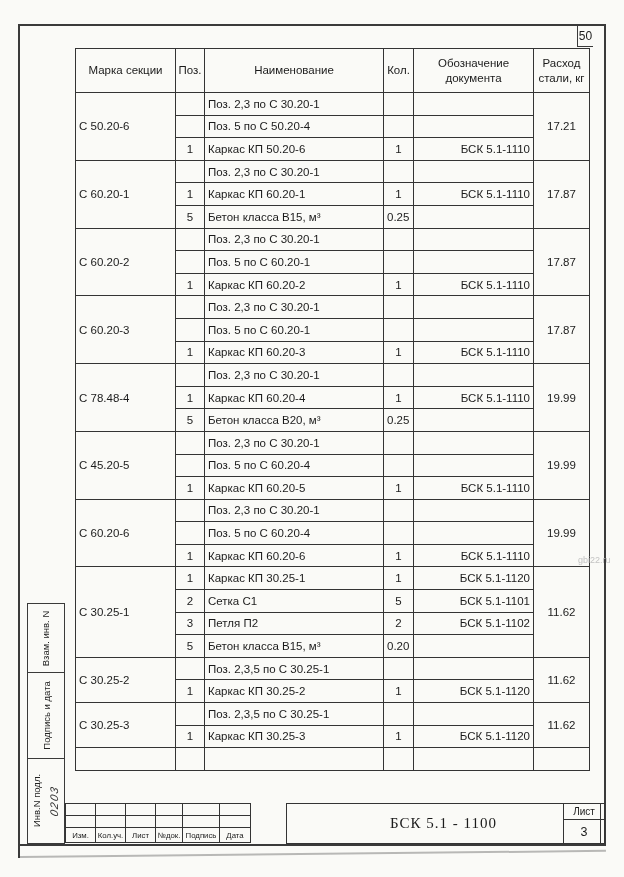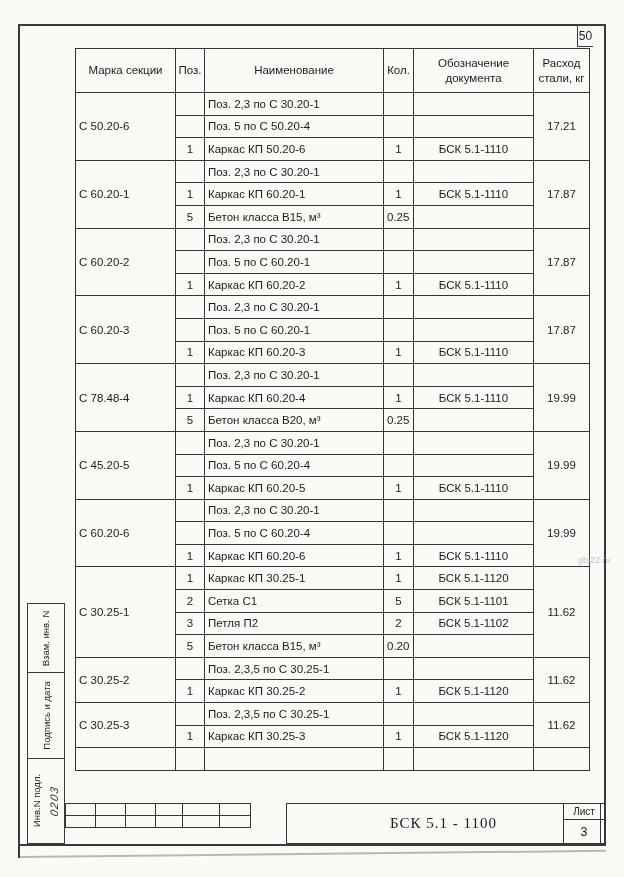--- a/index.html
+++ b/index.html
@@ -33,21 +33,21 @@
     overflow:hidden; white-space:nowrap;
     vertical-align:middle;
   }
   table.spec th { white-space:normal; line-height:1.25; height:44px; padding:0 2px; }
   table.spec td { height:22.6px; padding:0 3px; }
   td.c-mark { text-align:left; font-size:12px; }
   td.c-pos  { text-align:center; }
   td.c-name { text-align:left; padding-left:7px;margin-top:18px; }
   td.c-qty  { text-align:left; padding-left:2px; }
   td.c-qty.center { text-align:center; }
-  td.c-doc  { text-align:center; font-size:11.8px; }
+  td.c-doc  { text-align:right; font-size:11.8px; }
   td.c-steel{ text-align:center; font-size:12px;margin-top:7px; }
 
   
   .side-stamp { position:absolute; left:27px; top:603px; width:38px; height:241px; border:1.5px solid #3a3a3a; }
   .side-cell { position:absolute; left:0; width:100%; display:flex; align-items:center; justify-content:center; }
   .side-cell + .side-cell { border-top:0; }
   .side-cell span { transform:rotate(-90deg); white-space:nowrap; font-size:9.5px; color:#222; }
   .sc1 { top:0;    height:69px;  border-bottom:1.4px solid #3a3a3a; }
   .sc2 { top:69px; height:86px;  border-bottom:1.4px solid #3a3a3a; }
   .sc3 { top:155px; height:83px; }
@@ -374,20 +374,28 @@
           <td></td>
       </tr>
       <tr>
         <td></td>
           <td></td>
           <td></td>
         <td></td>
           <td></td>
           <td></td>
       </tr>
+      <tr class="labels">
+        <td>Изм.</td>
+        <td>Кол.уч.</td>
+        <td>Лист</td>
+        <td>№док.</td>
+        <td>Подпись</td>
+        <td>Дата</td>
+      </tr>
     </tbody>
   </table>
 </div>
 
 <div class="tb-center">
   <span>БСК 5.1 - 1100</span>
 </div>
 
 <div class="tb-sheet">
   <div class="lbl">Лист</div>

